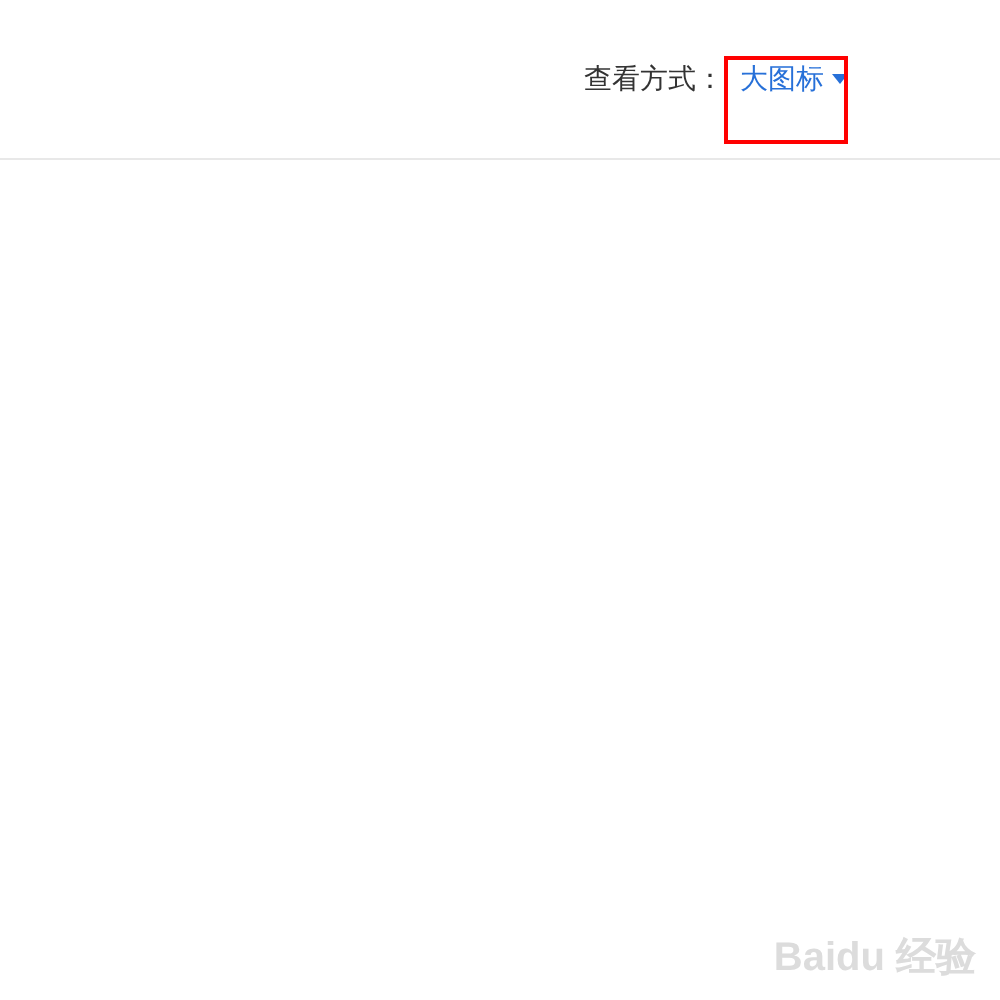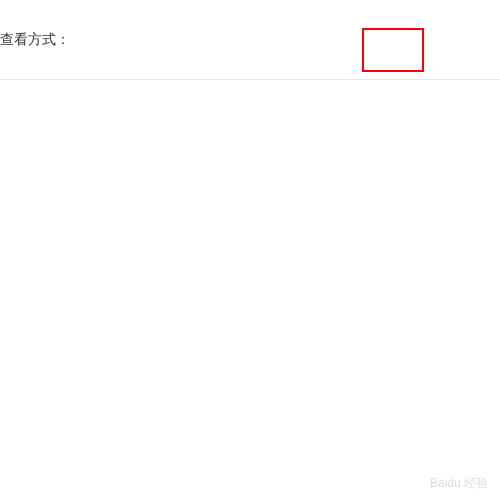--- a/index.html
+++ b/index.html
@@ -13,21 +13,21 @@
       background: #ffffff;
       font-family: "Microsoft YaHei", Arial, sans-serif;
       position: relative;
       overflow: hidden;
     }
     .toolbar {
       width: 100%;
       height: 80px;
       display: flex;
       align-items: center;
-      justify-content: flex-start;
+      justify-content: flex-end;
       padding-right: 72px;
       border-bottom: 1px solid #e8e8e8;
     }
     .view-mode-label {
       font-size: 14px;
       color: #333333;
       margin-right: 4px;
     }
     .view-mode-dropdown {
       display: flex;
@@ -65,31 +65,35 @@
       position: absolute;
       bottom: 8px;
       right: 12px;
       font-size: 11px;
       color: #e0e0e0;
       text-align: right;
       line-height: 1.3;
       user-select: none;
     }
     .watermark-brand {
-      font-size: 12px;
-      font-weight: normal;
+      font-size: 20px;
+      font-weight: bold;
       color: #dcdcdc;
       margin-left: 36px;
     }
   </style>
 </head>
 <body>
 
 <div class="toolbar">
   <span class="view-mode-label">查看方式：</span>
+  <div class="view-mode-dropdown">
+    <span class="view-mode-value">大图标</span>
+    <span class="dropdown-arrow"></span>
+  </div>
 </div>
 
 <div class="highlight-box"></div>
 
 <div class="content-area"></div>
 
 <div class="watermark">
   <div class="watermark-brand">Baidu 经验</div>
 </div>
 

